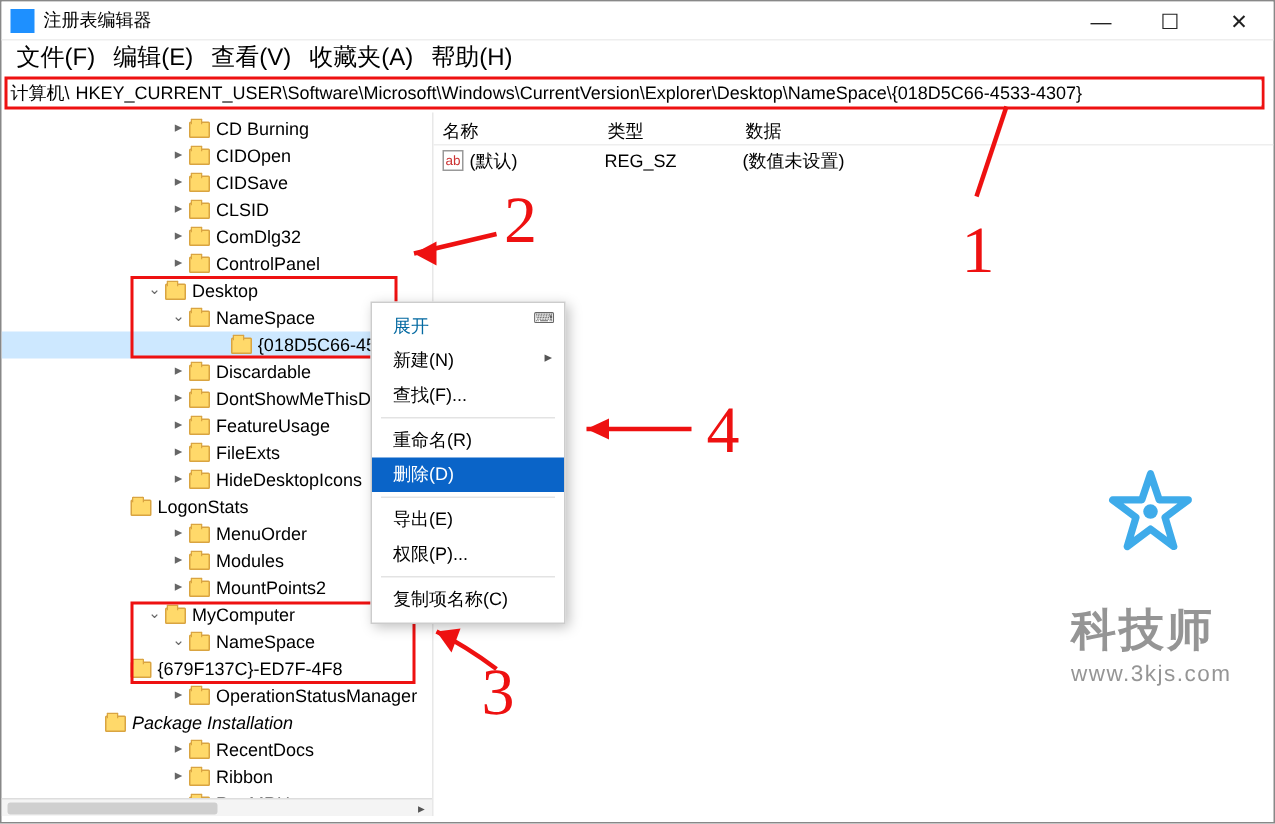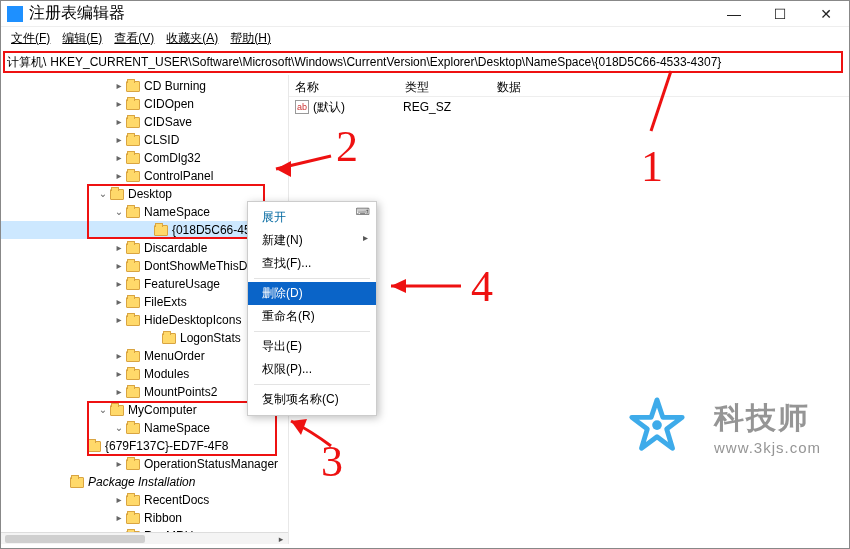--- a/index.html
+++ b/index.html
@@ -1,24 +1,24 @@
 <!DOCTYPE html>
 <html><head>
 <meta charset="utf-8">
 <style>
 * { margin: 0; padding: 0; box-sizing: border-box; font-family: "Microsoft YaHei", "Segoe UI", sans-serif; }
 body { width: 850px; height: 549px; background: #fff; position: relative; overflow: hidden; border: 1px solid #888; }
 
 .titlebar { height: 26px; display: flex; align-items: center; background: #fff; border-bottom: 1px solid #eee; }
 .titlebar-icon { width: 16px; height: 16px; margin: 0 6px; background: #1e90ff; display: inline-block; }
-.titlebar-title { font-size: 16px; flex: 1; color: #000; }
+.titlebar-title { font-size: 12px; flex: 1; color: #000; }
 .winbtns { display: flex; }
 .winbtn { width: 46px; height: 26px; display: flex; align-items: center; justify-content: center; font-size: 14px; color: #222; }
 
-.menubar { height: 22px; display: flex; align-items: center; padding: 0 4px; font-size: 12px; gap: 0; text-decoration: underline; }
+.menubar { height: 22px; display: flex; align-items: center; padding: 0 4px; font-size: 16px; gap: 0; }
 .menuitem { padding: 2px 6px; }
 
 .addressbar { height: 22px; display: flex; align-items: center; font-size: 12px; border: 2px solid #e11; margin: 2px 6px 2px 2px; }
 .addr-label { color: #000; padding: 0 2px; }
 .addr-input { flex: 1; border: none; outline: none; font-size: 12px; padding: 1px 2px; background: #fff; }
 
 .content { display: flex; height: calc(549px - 26px - 22px - 26px - 6px); }
 .tree-pane { width: 288px; overflow: hidden; border-right: 1px solid #e8e8e8; position: relative; }
 .list-pane { flex: 1; position: relative; }
 
@@ -39,21 +39,21 @@
 .str-icon { width: 14px; height: 14px; border: 1px solid #999; margin: 0 4px 0 6px; font-size: 9px; color: #c33; display: inline-flex; align-items: center; justify-content: center; background: #fff; }
 
 .ctxmenu { position: absolute; left: 246px; top: 200px; width: 130px; background: #fff; border: 1px solid #ccc; box-shadow: 2px 2px 8px rgba(0,0,0,.25); font-size: 12px; z-index: 50; padding: 4px 0; }
 .ctxmenu-icon { position: absolute; right: 6px; top: 4px; font-size: 10px; color: #666; }
 .ctx-item { padding: 3px 14px; position: relative; }
 .ctx-item.disabled { color: #0369a1; }
 .ctx-item.sub::after { content: "▸"; position: absolute; right: 8px; font-size: 10px; color: #555; }
 .ctx-item.sel { background: #0a64c8; color: #fff; }
 .ctx-sep { height: 1px; background: #e3e3e3; margin: 3px 6px; }
 
-.watermark { position: absolute; right: 28px; bottom: 86px; display: flex; align-items: center; gap: 26px; opacity: .9; z-index: 2; }
+.watermark { position: absolute; right: 28px; bottom: 86px; display: flex; align-items: center; gap: 26px; opacity: .9; z-index: 2; flex-direction: column; }
 .wm-star { width: 62px; height: 62px; }
 .wm-text { color: #8a8a8a; }
 .wm-text .cn { font-size: 30px; font-weight: 700; letter-spacing: 2px; }
 .wm-text .url { font-size: 15px; letter-spacing: 1px; }
 
 svg.anno { position: absolute; left: 0; top: 0; width: 850px; height: 549px; pointer-events: none; z-index: 60; }
 .red { stroke: #e11; fill: none; stroke-width: 3; }
 .redfill { fill: #e11; }
 .num { font-family: "Segoe Script", cursive; font-size: 44px; fill: #e11; }
 
@@ -153,21 +153,21 @@
         <div class="node" style="padding-left: 112px;">
           <span class="caret">▸</span>
           <span class="folder-icon"></span>
           <span>FileExts</span>
         </div>
         <div class="node" style="padding-left: 112px;">
           <span class="caret">▸</span>
           <span class="folder-icon"></span>
           <span>HideDesktopIcons</span>
         </div>
-        <div class="node" style="padding-left: 112px; margin-left: 36px;">
+        <div class="node" style="padding-left: 73px;">
           <span class="caret"></span>
           <span class="folder-icon"></span>
           <span>LogonStats</span>
         </div>
         <div class="node" style="padding-left: 112px;">
           <span class="caret">▸</span>
           <span class="folder-icon"></span>
           <span>MenuOrder</span>
         </div>
         <div class="node" style="padding-left: 112px;">
@@ -234,20 +234,21 @@
   <div class="list-pane">
     <div class="list-header">
       <span class="col-name">名称</span>
       <span class="col-type">类型</span>
       <span class="col-data">数据</span>
     </div>
     <div class="list-row">
       <span class="str-icon">ab</span>
       <span class="col-name" style="width:90px">(默认)</span>
       <span class="col-type">REG_SZ</span>
+      <span class="col-data">(数值未设置)</span>
     </div>
 
     <div class="watermark">
       <svg class="wm-star" viewBox="0 0 64 64">
         <path d="M32 4 L38 22 L58 22 L42 34 L48 54 L32 42 L16 54 L22 34 L6 22 L26 22 Z" fill="none" stroke="#2aa3e8" stroke-width="5" stroke-linejoin="round"></path>
         <circle cx="32" cy="30" r="5" fill="#2aa3e8"></circle>
       </svg>
       <div class="wm-text">
         <div class="cn">科技师</div>
         <div class="url">www.3kjs.com</div>
@@ -255,22 +256,22 @@
     </div>
   </div>
 </div>
 
 <div class="ctxmenu">
   <span class="ctxmenu-icon">⌨</span>
   <div class="ctx-item disabled">展开</div>
   <div class="ctx-item sub">新建(N)</div>
   <div class="ctx-item">查找(F)...</div>
   <div class="ctx-sep"></div>
+  <div class="ctx-item">重命名(R)</div>
   <div class="ctx-item sel">删除(D)</div>
-  <div class="ctx-item">重命名(R)</div>
   <div class="ctx-sep"></div>
   <div class="ctx-item">导出(E)</div>
   <div class="ctx-item">权限(P)...</div>
   <div class="ctx-sep"></div>
   <div class="ctx-item">复制项名称(C)</div>
 </div>
 
 <svg class="anno">
 
   <path class="red" d="M330 155 Q300 162 275 168"></path>

